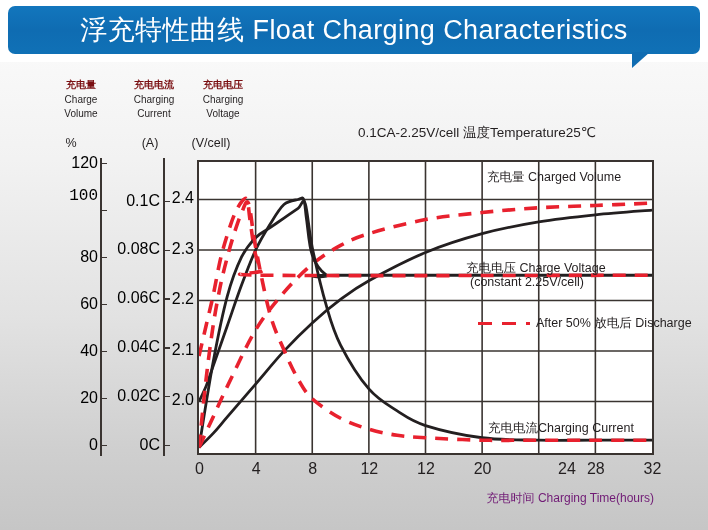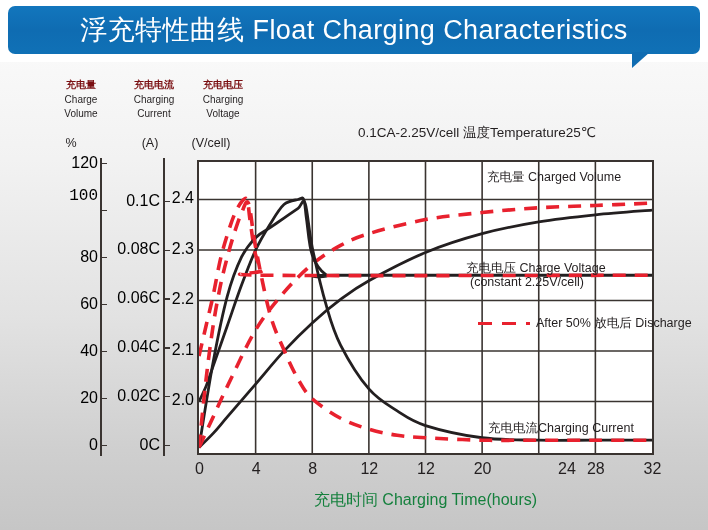--- a/index.html
+++ b/index.html
@@ -69,21 +69,21 @@
 
   #legend{position:absolute;left:478px;top:313px;width:180px;font-size:12.5px;line-height:20px;}
   .leg-row{display:flex;align-items:center;height:20px;white-space:nowrap;}
   .leg-swatch{width:52px;height:12px;margin-right:6px;flex:none;position:relative;}
   .leg-dash::before{content:"";position:absolute;left:0;top:5px;width:52px;height:3px;
     background:repeating-linear-gradient(to right,#e8212e 0,#e8212e 14px,transparent 14px,transparent 24px);}
   .leg-solid::before{content:"";position:absolute;left:0;top:5px;width:52px;height:2.6px;background:#231f20;}
 
   
   .xtick{position:absolute;top:460px;font-size:16px;color:#231f20;text-align:center;width:40px;}
-  #xlabel{position:absolute;left:197px;top:490px;width:457px;text-align:center;font-size:16px;color:#15803d;}
+  #xlabel{position:absolute;left:197px;top:490px;width:457px;text-align:right;font-size:12px;color:#701a75;}
 </style>
 </head>
 <body>
 
 <div id="header-band">
   <div id="header-banner"></div>
   <div id="header-tail"></div>
   <div id="header-title">浮充特性曲线 Float Charging Characteristics</div>
 </div>
 

